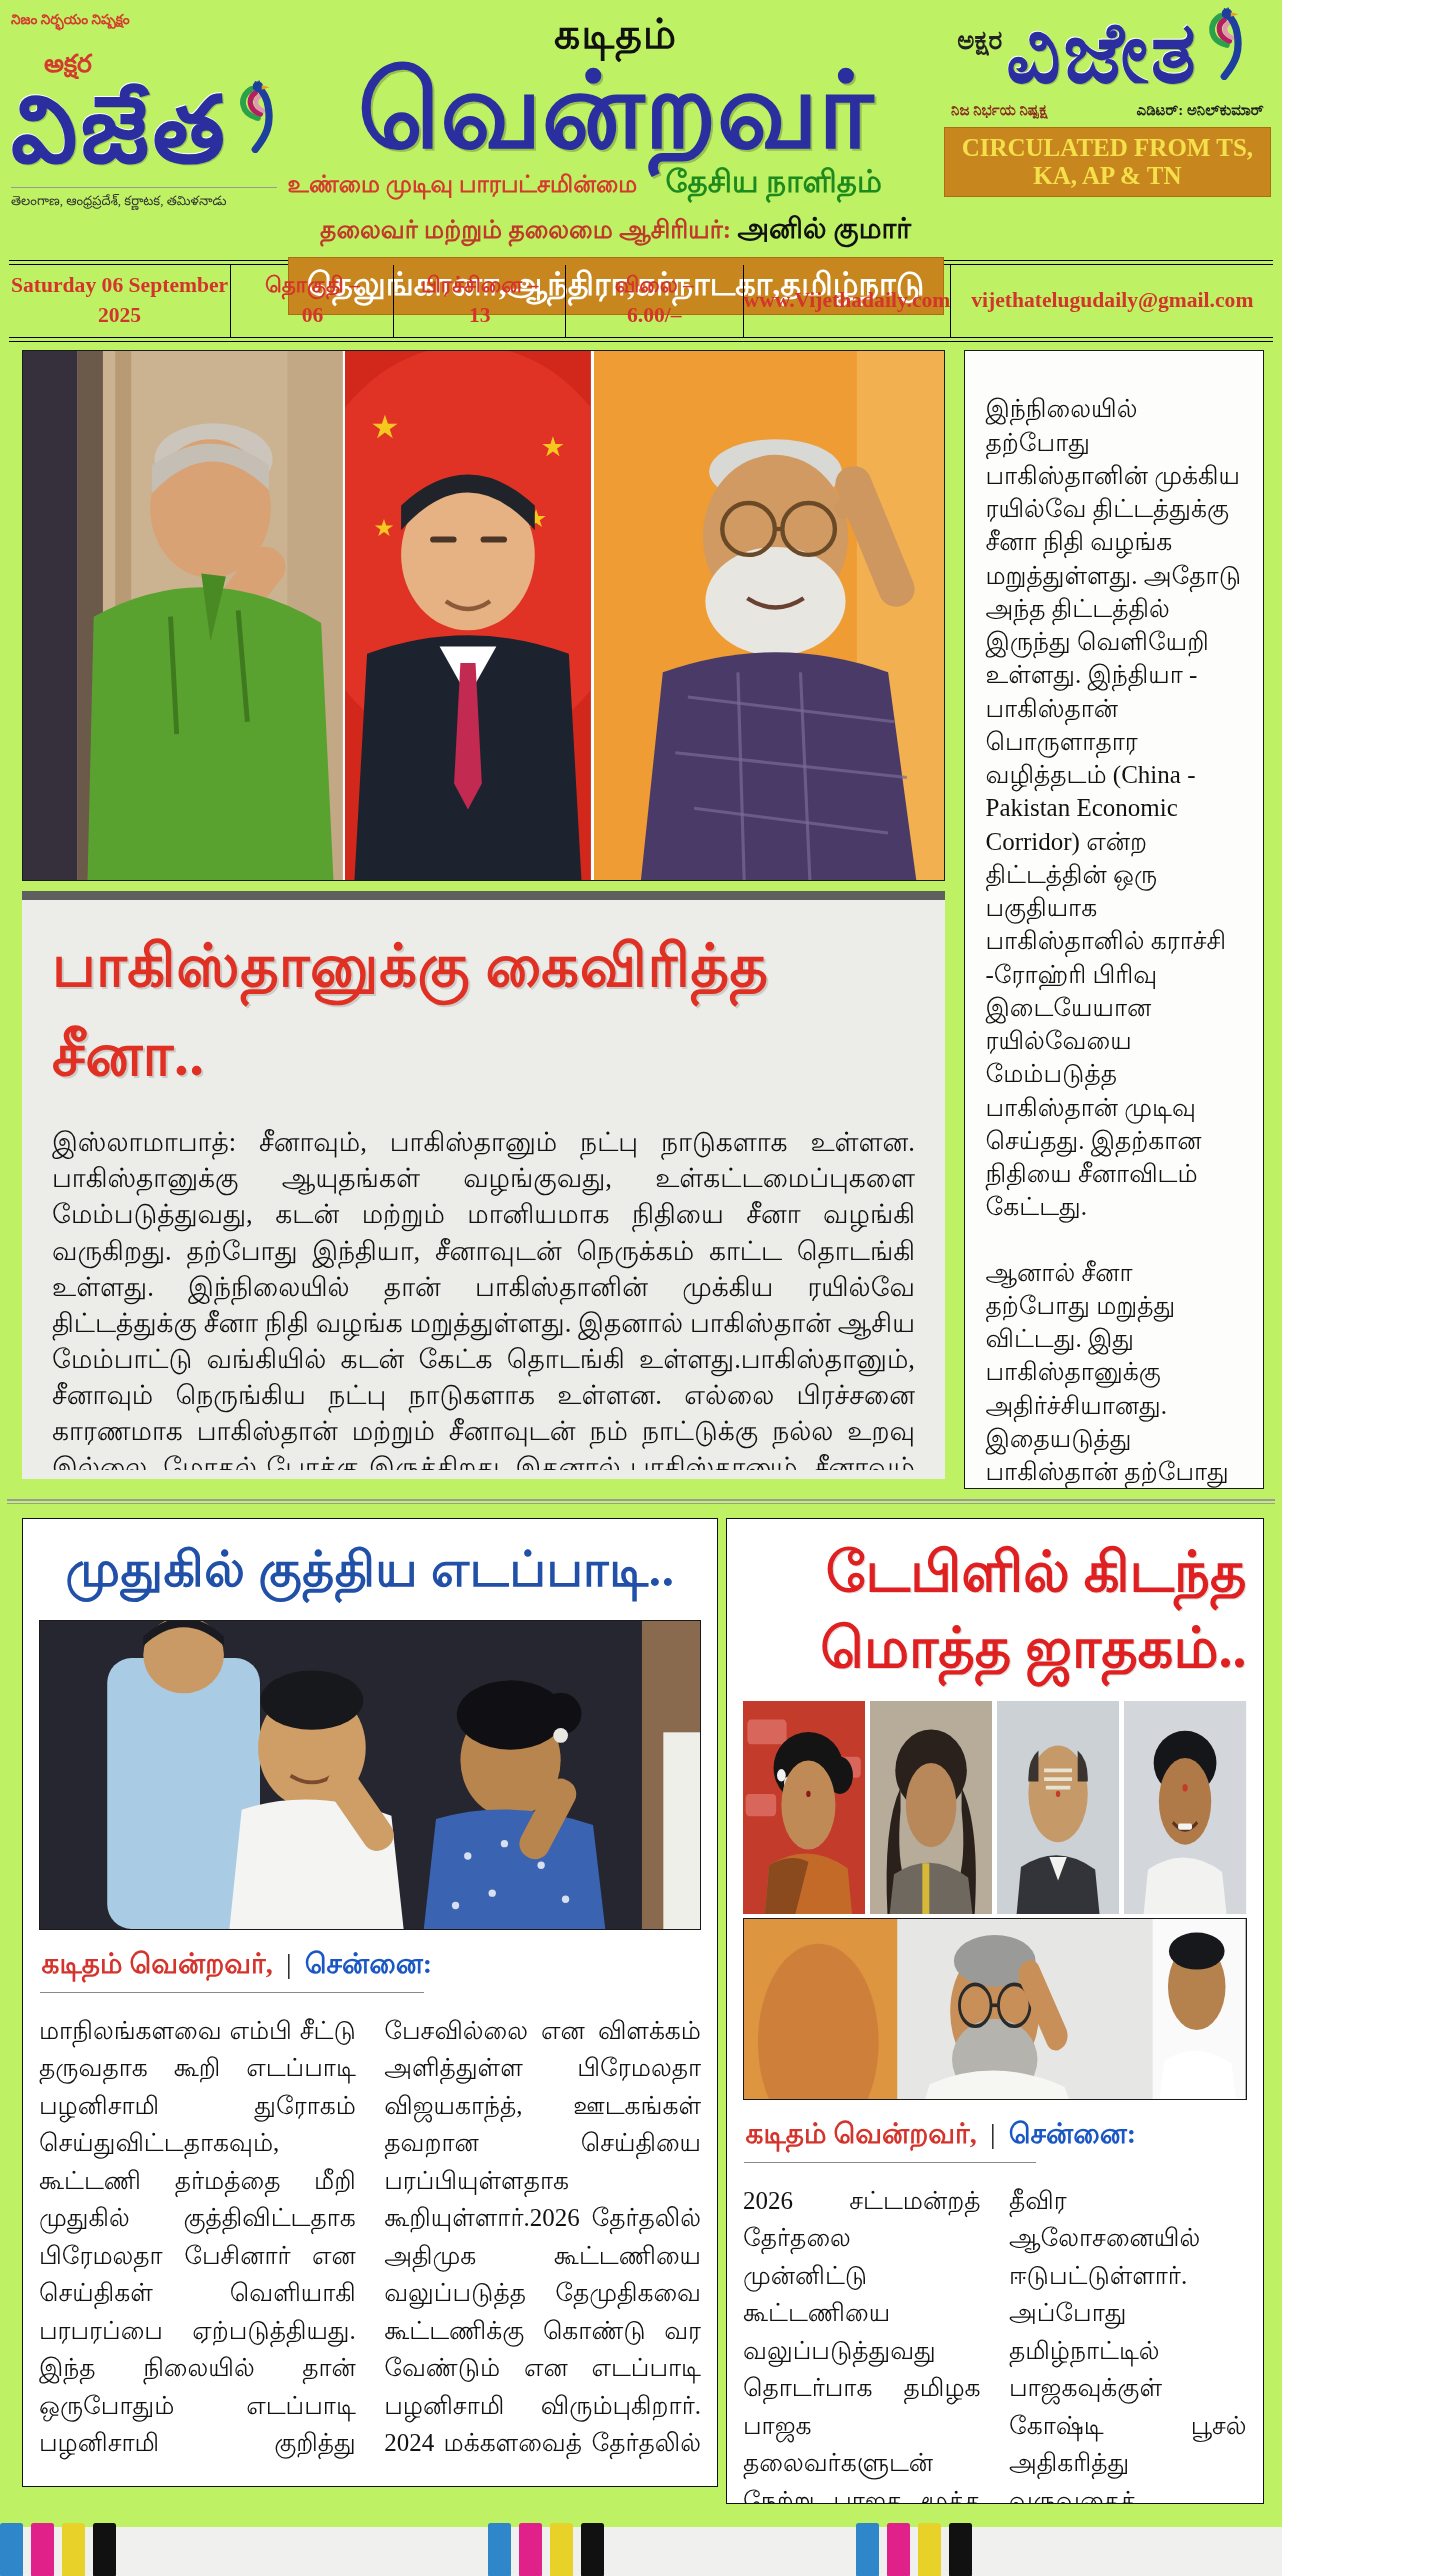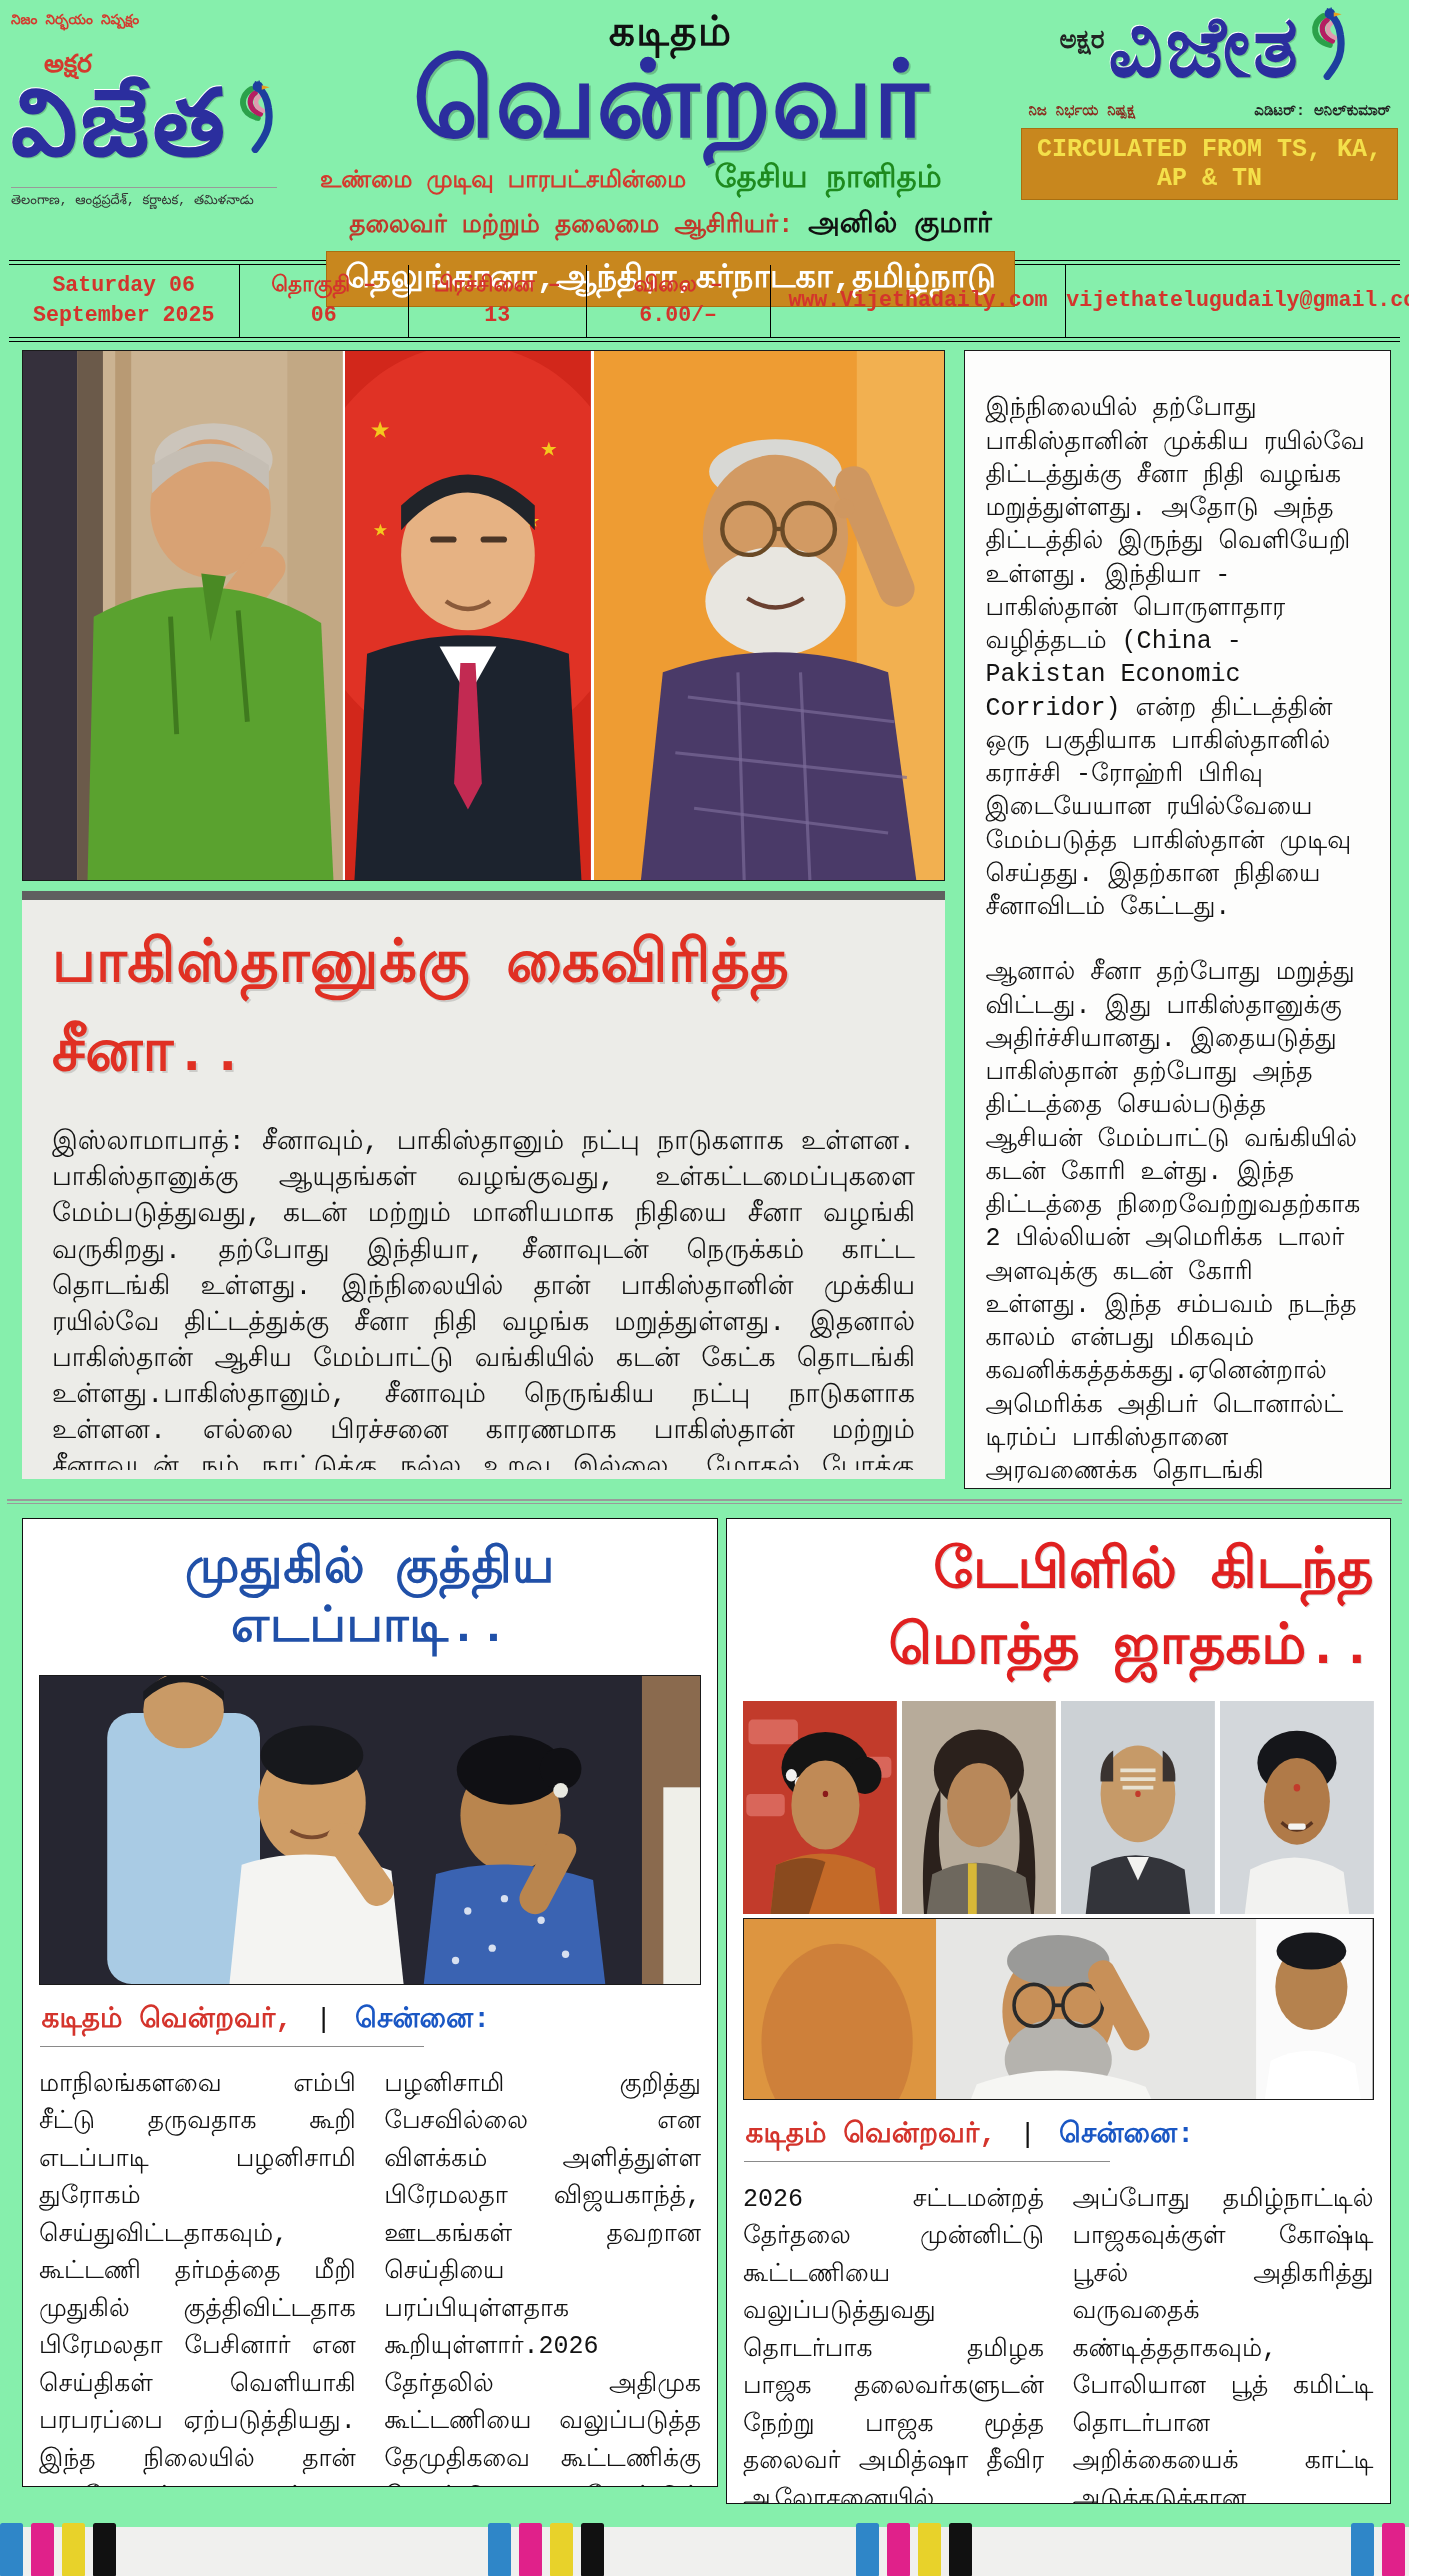--- a/index.html
+++ b/index.html
@@ -1,19 +1,19 @@
 <!DOCTYPE html>
 <html style="font-size:10px"><head>
 <meta charset="utf-8">
 <style>
   html,body{margin:0;padding:0;background:#fff;}
   .page{
-    width:1409px;height:2576px;overflow:hidden;position:relative;
-    background:#86efac;color:#161616;
-    font-family:Liberation Mono, monospace;
+    width:1282px;height:2576px;overflow:hidden;position:relative;
+    background:#bef264;color:#161616;
+    font-family:Liberation Serif, serif;
   }
   
   .masthead{display:flex;align-items:flex-start;padding:8.7px 11px 3.7px 11px;height:257px;box-sizing:border-box;}
   .logo-left{width:309px;position:relative;padding-top:3.7px;}
   .tagline-top{color:#d43a2e;font-size:13.6px;font-weight:bold;}
   .logo-script{font-weight:bold;color:#2b2e9e;text-shadow:1.2px 1.2px 0 #00000030, -0.6px -0.6px 0 #fff;}
   .logo-left .prefix{color:#d43a2e;font-size:25px;font-weight:bold;display:block;margin:19px 0 0 33px;}
   .logo-left .logo-script{font-size:93px;line-height:1.0;letter-spacing:3.7px;}
   .logo-row{display:flex;align-items:flex-start;}
   .peacock{width:59px;height:74px;flex:0 0 auto;margin-top:-5px;}

